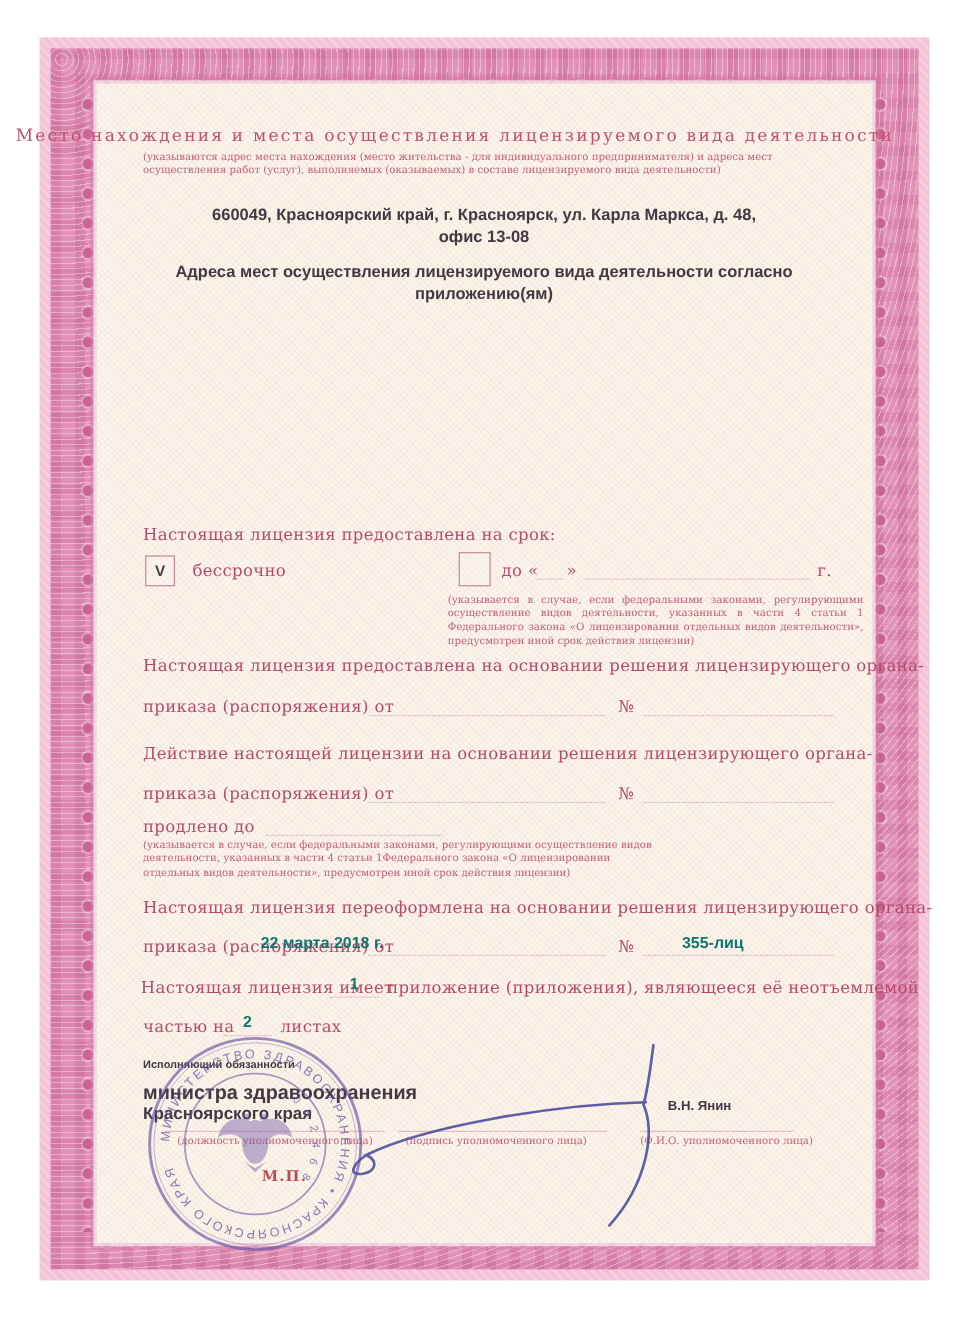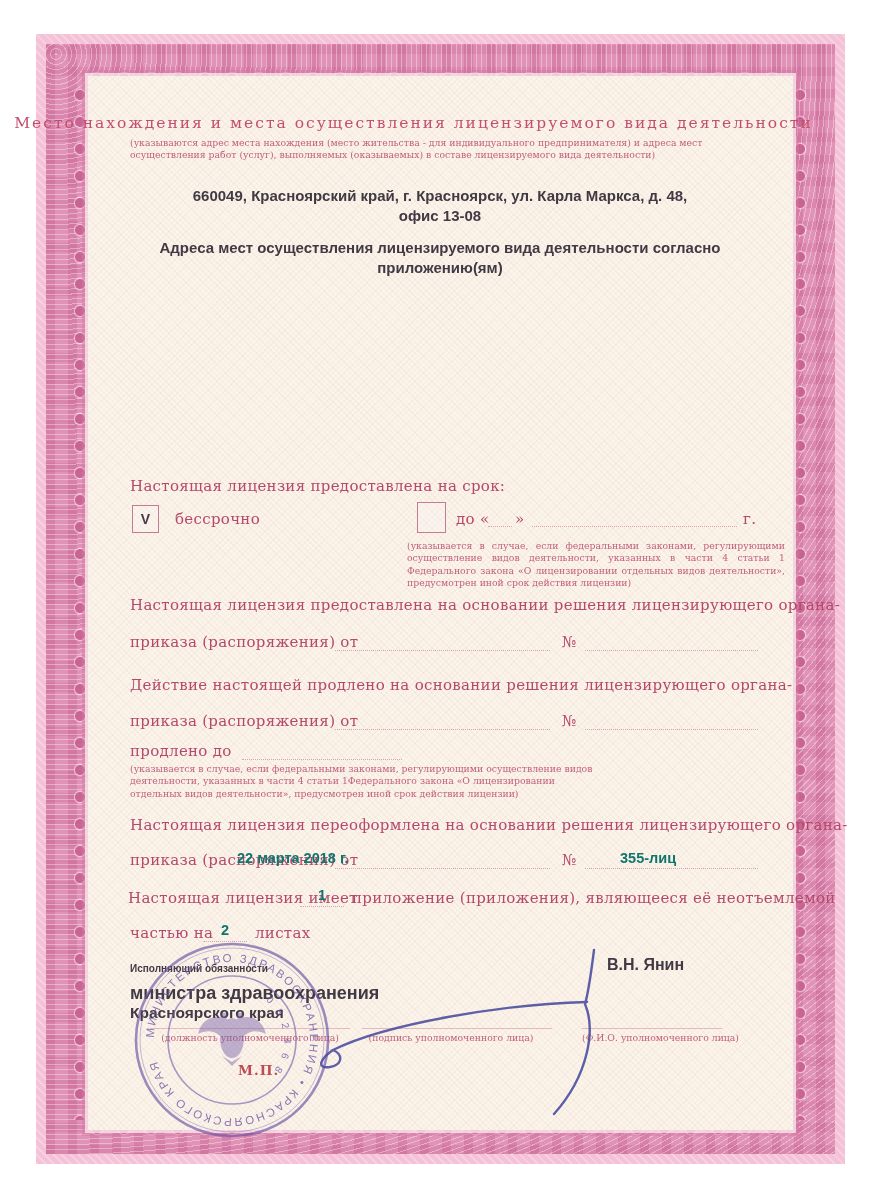--- a/index.html
+++ b/index.html
@@ -89,21 +89,21 @@
   <div class="abs bodyline" style="left:743px;top:510px;">г.</div>
 
   <div class="abs tinynote" style="left:407px;top:540px;width:378px;text-align:justify;">(указывается в случае, если федеральными законами, регулирующими осуществление видов деятельности, указанных в части 4 статьи 1 Федерального закона «О лицензировании отдельных видов деятельности», предусмотрен иной срок действия лицензии)</div>
 
   <div class="abs bodyline" style="left:130px;top:596px;">Настоящая лицензия предоставлена на основании решения лицензирующего органа-</div>
   <div class="abs bodyline" style="left:130px;top:633px;">приказа (распоряжения) от</div>
   <span class="blank" style="left:335px;top:633px;width:215px;"></span>
   <div class="abs numsign" style="left:562px;top:633px;">№</div>
   <span class="blank" style="left:585px;top:633px;width:173px;"></span>
 
-  <div class="abs bodyline" style="left:130px;top:676px;">Действие настоящей продлено на основании решения лицензирующего органа-</div>
+  <div class="abs bodyline" style="left:130px;top:676px;">Действие настоящей лицензии на основании решения лицензирующего органа-</div>
   <div class="abs bodyline" style="left:130px;top:712px;">приказа (распоряжения) от</div>
   <span class="blank" style="left:335px;top:712px;width:215px;"></span>
   <div class="abs numsign" style="left:562px;top:712px;">№</div>
   <span class="blank" style="left:585px;top:712px;width:173px;"></span>
   <div class="abs bodyline" style="left:130px;top:742px;">продлено до</div>
   <span class="blank" style="left:242px;top:742px;width:160px;"></span>
   <div class="abs tinynote" style="left:130px;top:763px;width:470px;">(указывается в случае, если федеральными законами, регулирующими осуществление видов деятельности, указанных в части 4 статьи 1Федерального закона «О лицензировании отдельных видов деятельности», предусмотрен иной срок действия лицензии)</div>
 
   <div class="abs bodyline" style="left:130px;top:816px;">Настоящая лицензия переоформлена на основании решения лицензирующего органа-</div>
   <div class="abs bodyline" style="left:130px;top:851px;">приказа (распоряжения) от</div>
@@ -119,21 +119,21 @@
   <div class="abs bodyline" style="left:352px;top:889px;">приложение (приложения), являющееся её неотъемлемой</div>
   <div class="abs bodyline" style="left:130px;top:924px;">частью на</div>
   <span class="blank" style="left:203px;top:924px;width:44px;"></span>
   <div class="abs fillval" style="left:203px;top:922px;width:44px;">2</div>
   <div class="abs bodyline" style="left:255px;top:924px;">листах</div>
 
   <div class="abs bolddark" style="left:130px;top:962px;font-size:10px;line-height:1.35;">Исполняющий обязанности</div>
   <div class="abs bolddark" style="left:130px;top:983px;font-size:18px;">министра здравоохранения</div>
   <div class="abs bolddark" style="left:130px;top:1004px;font-size:15.5px;">Красноярского края</div>
 
-  <div class="abs bolddark" style="left:607px;top:956px;font-size:16px;text-align:center;">В.Н. Янин</div>
+  <div class="abs bolddark" style="left:607px;top:998px;font-size:12px;text-align:center;">В.Н. Янин</div>
 
   <div class="caphair" style="left:150px;top:1028px;width:200px;"></div>
   <div class="caphair" style="left:362px;top:1028px;width:190px;"></div>
   <div class="caphair" style="left:582px;top:1028px;width:140px;"></div>
 
   <div class="abs caption" style="left:150px;top:1032px;width:200px;">(должность уполномоченного лица)</div>
   <div class="abs caption" style="left:356px;top:1032px;width:190px;">(подпись уполномоченного лица)</div>
   <div class="abs caption" style="left:582px;top:1032px;width:140px;">(Ф.И.О. уполномоченного лица)</div>
 
   <div class="abs" id="mp-mark" style="left:238px;top:1062px;">М.П.</div>

